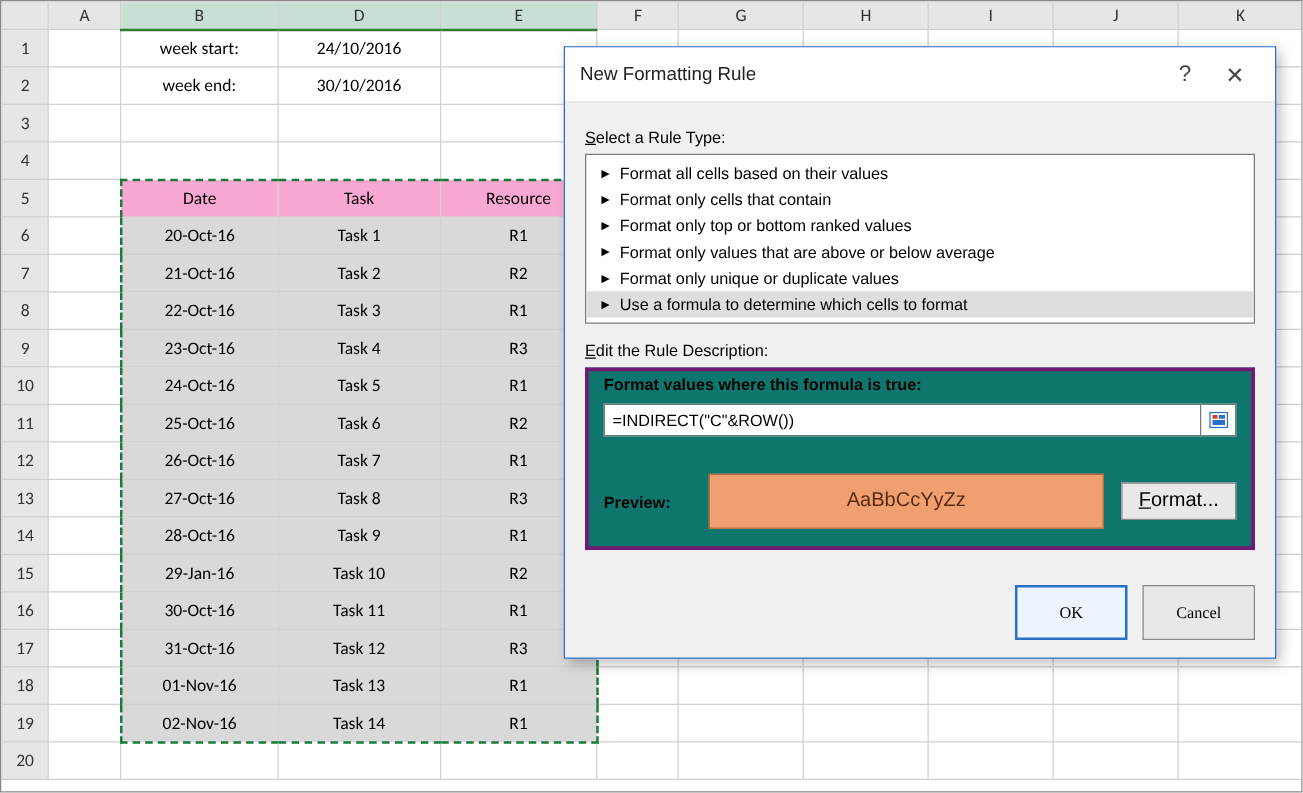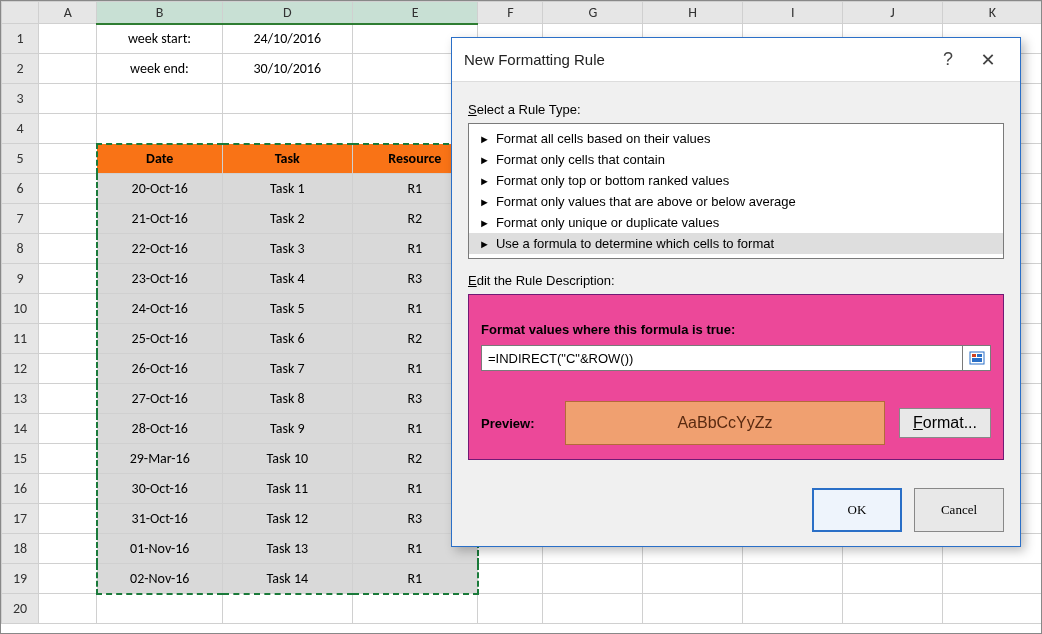--- a/index.html
+++ b/index.html
@@ -49,22 +49,22 @@
     font-size: 14px;
   }
   table.grid .rownum.sel {
     background: #e6e6e6;
   }
   
   .sel-region td.selc {
     background: #d9d9d9;
   }
   .hdr-row td.selc {
-    background: #f97316;
-    font-weight: bold;
+    background: #f9a8d4;
+    font-weight: normal;
   }
   
   .outline-top td.selc { border-top: 2px dashed #1a7a3a; }
   .outline-bot td.selc { border-bottom: 2px dashed #1a7a3a; }
   td.selc.outline-left { border-left: 2px dashed #1a7a3a; }
   td.selc.outline-right { border-right: 2px dashed #1a7a3a; }
   
   td.info-l { text-align: right; padding-right: 4px; }
   td.info-r { text-align: left; padding-left: 6px; margin-left: 31px; }
 
@@ -106,23 +106,23 @@
   .rule-item {
     padding: 3px 10px;
     cursor: pointer;
     display: flex;
     align-items: center;
     gap: 6px;
   }
   .rule-item.selected { background: #dedede; }
   .arrow { font-size: 11px; }
   .desc-group {
-    border: 1px solid #701a75;
-    padding: 27px 12px 14px 12px;
-    background: #ec4899;
+    border: 3px solid #701a75;
+    padding: 3px 12px 14px 12px;
+    background: #0f766e;
   }
   .desc-group .bold { font-weight: 600; margin-bottom: 8px; }
   .formula-row {
     display: flex;
     align-items: stretch;
     margin-bottom: 30px;
   }
   .formula-input {
     flex: 1;
     border: 1px solid #7a7a7a;
@@ -405,21 +405,21 @@
           <td></td>
           <td></td>
           <td></td>
           <td></td>
           <td></td>
           <td></td>
         </tr>
         <tr class="sel-region">
           <td class="rownum sel">15</td>
           <td></td>
-          <td class="selc outline-left">29-Mar-16</td>
+          <td class="selc outline-left">29-Jan-16</td>
           <td class="selc">Task 10</td>
           <td class="selc outline-right">R2</td>
           <td></td>
           <td></td>
           <td></td>
           <td></td>
           <td></td>
           <td></td>
         </tr>
         <tr class="sel-region">

